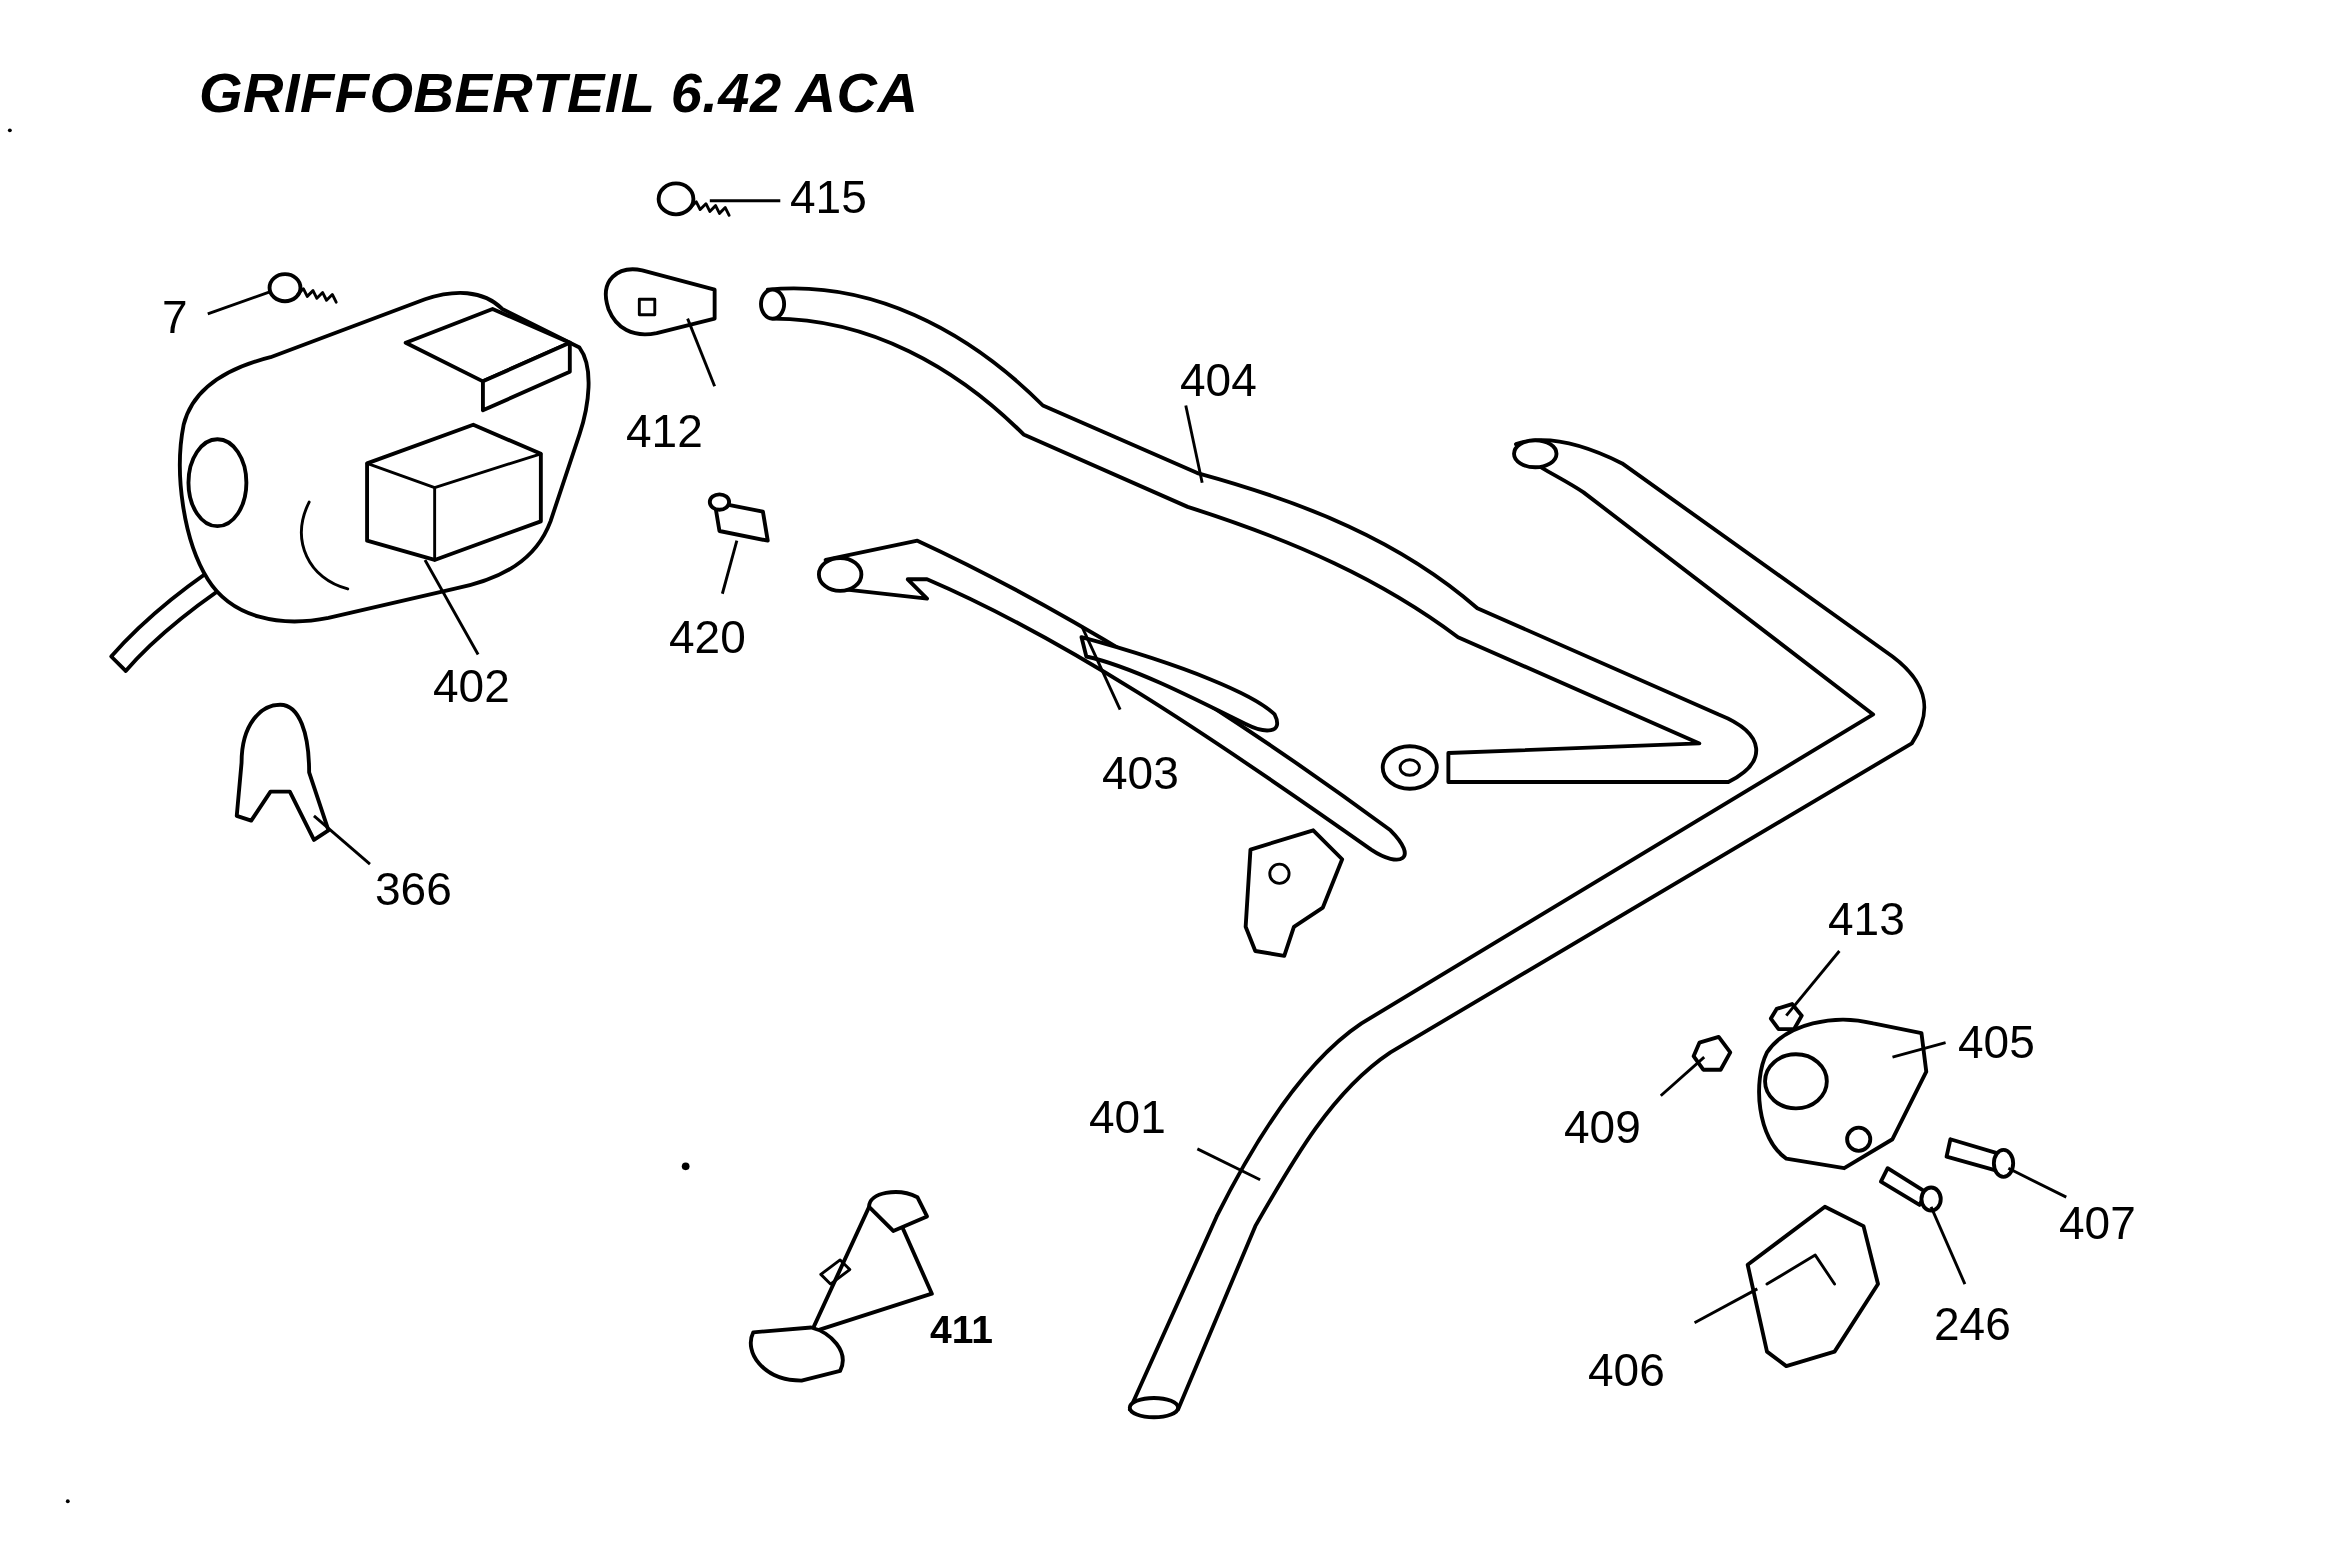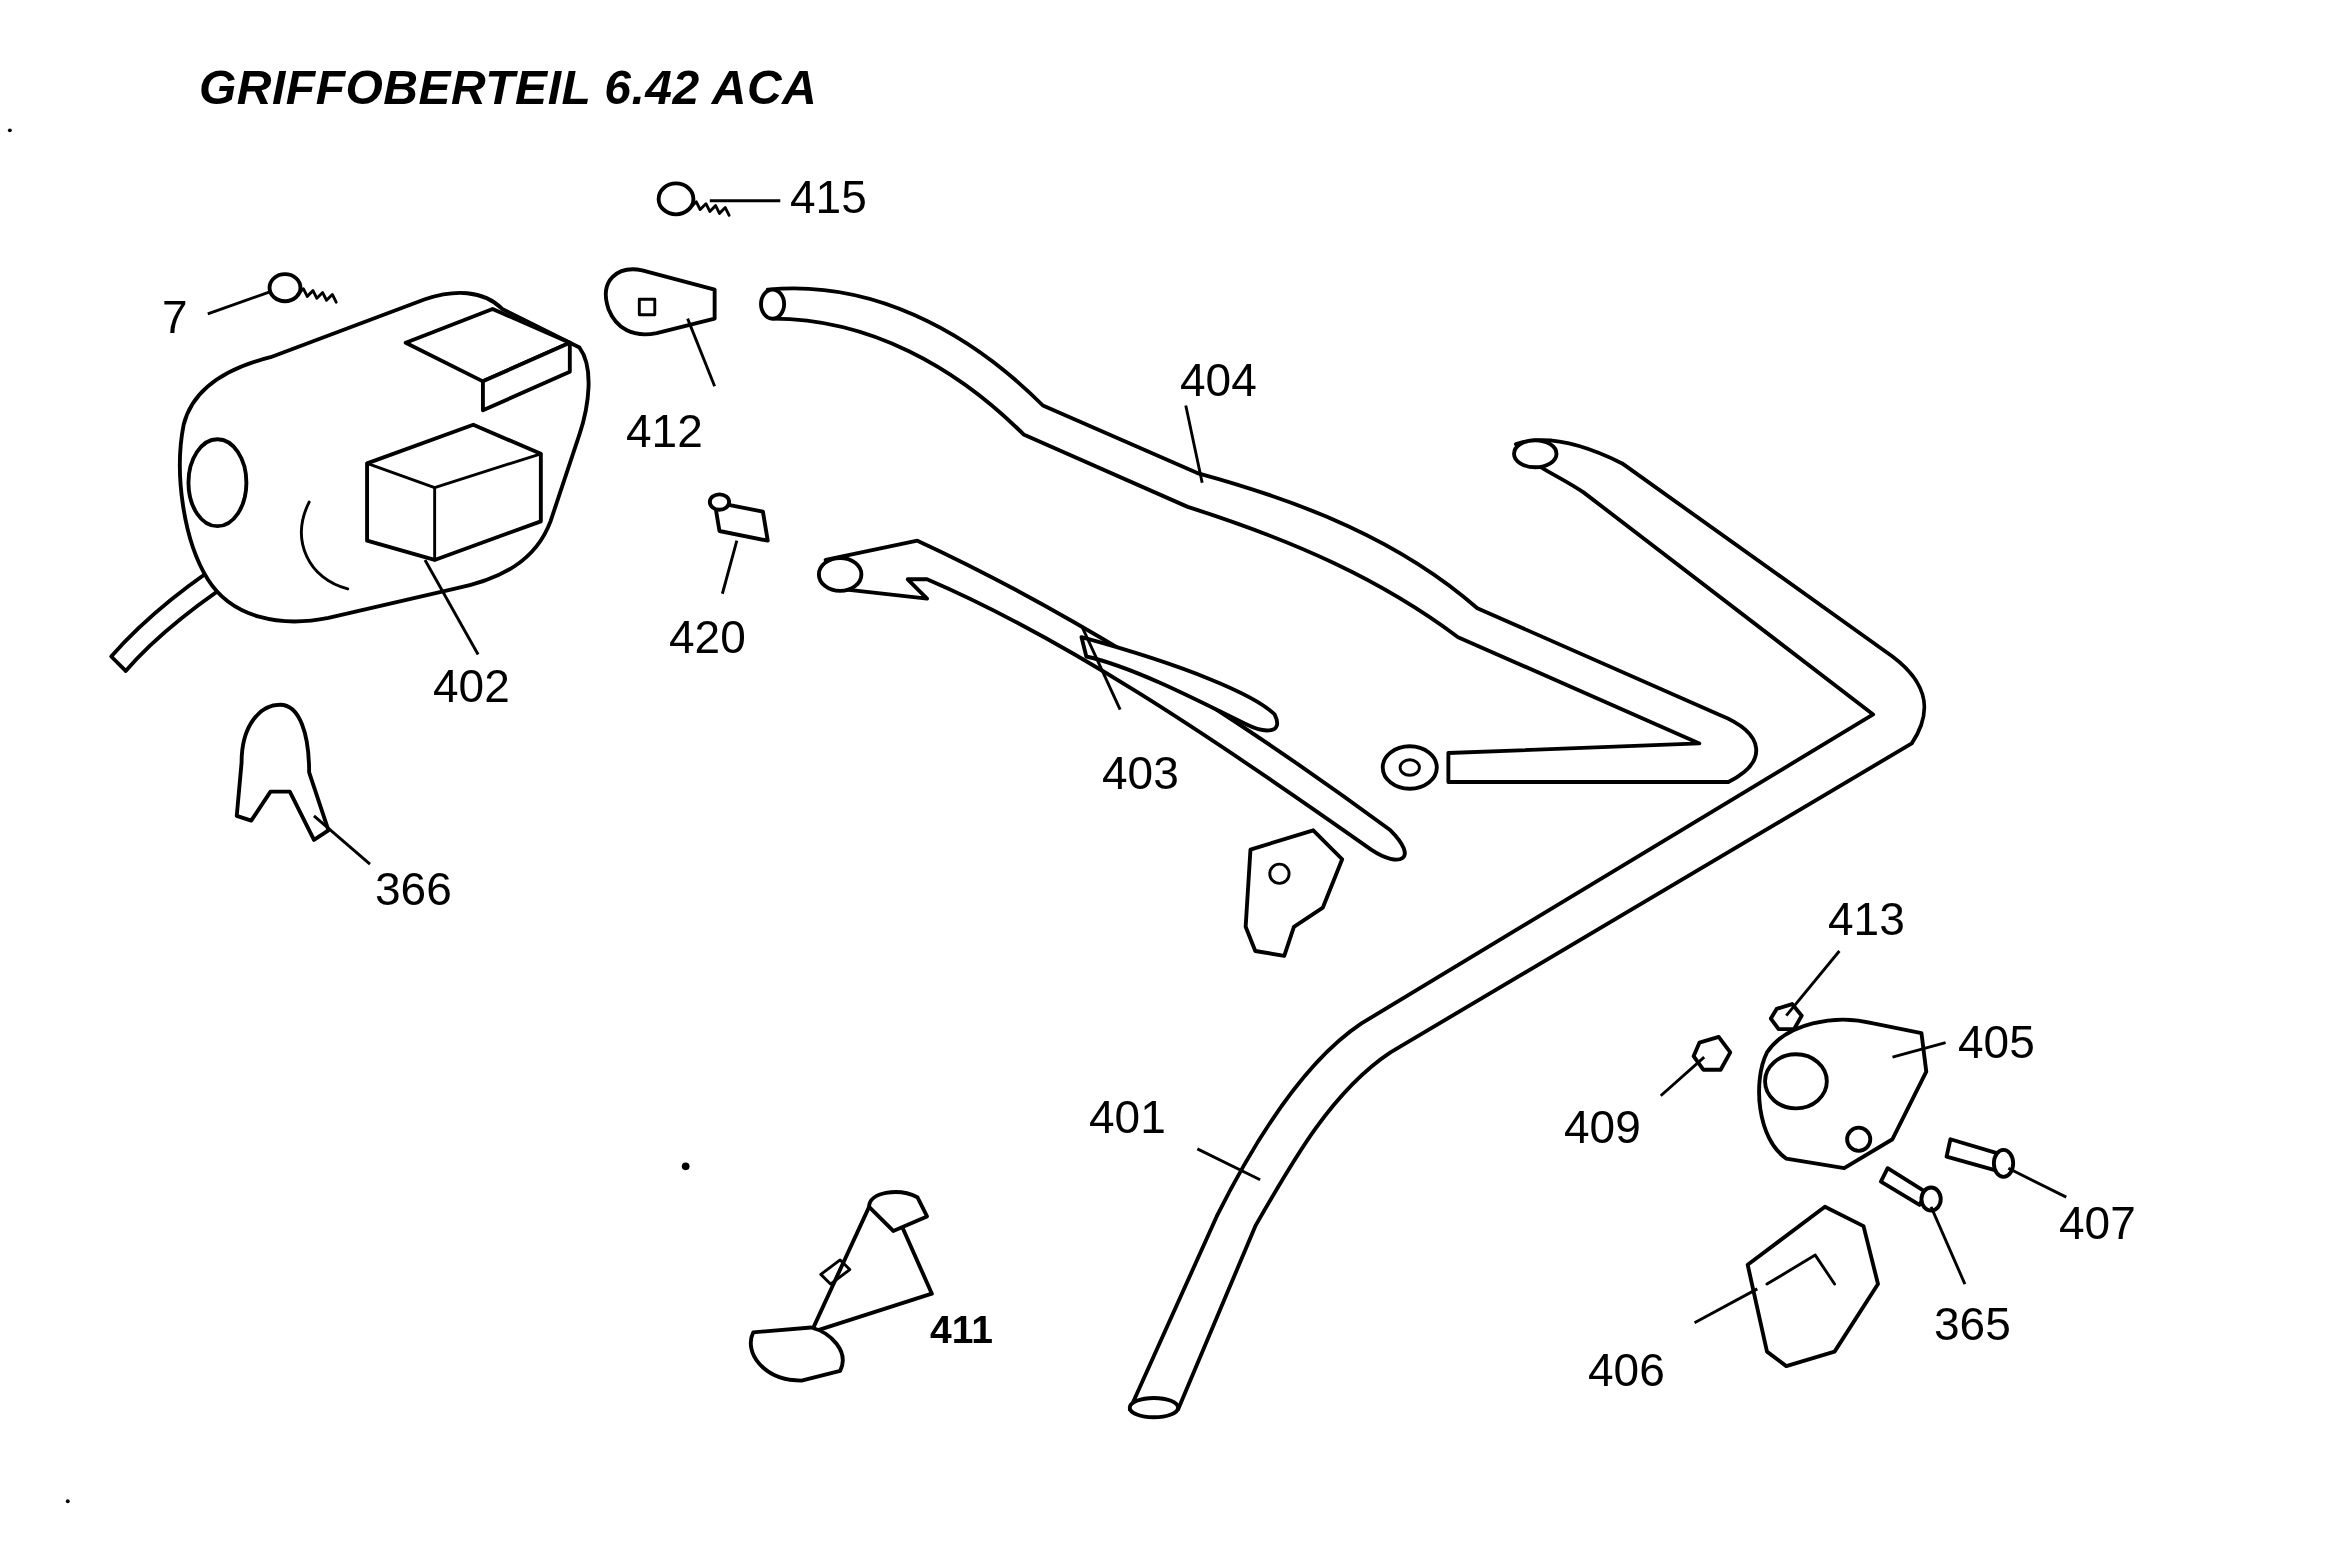--- a/index.html
+++ b/index.html
@@ -1,17 +1,17 @@
 <!DOCTYPE html>
 <html><head>
   <meta charset="utf-8">
   <style>
     html, body { margin:0; padding:0; background:#ffffff; }
     body { width:2331px; height:1565px; position:relative; overflow:hidden; font-family:"Liberation Sans", sans-serif; }
-    #title { position:absolute; left:199px; top:60px; font-size:48px; font-weight:bold; font-style:italic; color:#000; letter-spacing:0.5px;text-align:center; }
+    #title { position:absolute; left:199px; top:60px; font-size:56px; font-weight:bold; font-style:italic; color:#000; letter-spacing:0.5px;text-align:center; }
     svg#drawing { position:absolute; left:0; top:0; }
     .lbl { position:absolute; font-size:46px; color:#000; line-height:1; }
     .lbl.small { font-size:39px; font-weight:bold; }
     .part { fill:#fff; stroke:#000; stroke-width:4; stroke-linejoin:round; stroke-linecap:round; }
     .thin { fill:none; stroke:#000; stroke-width:3; stroke-linecap:round; stroke-linejoin:round; }
     .leader { fill:none; stroke:#000; stroke-width:3; }
     .speck { fill:#000; }
   </style>
 </head>
 <body>
@@ -141,16 +141,16 @@
 <div class="lbl" style="left:1180px;top:357px">404</div>
 <div class="lbl" style="left:669px;top:614px">420</div>
 <div class="lbl" style="left:433px;top:663px">402</div>
 <div class="lbl" style="left:1102px;top:750px">403</div>
 <div class="lbl" style="left:375px;top:866px">366</div>
 <div class="lbl" style="left:1828px;top:896px">413</div>
 <div class="lbl" style="left:1958px;top:1019px">405</div>
 <div class="lbl" style="left:1564px;top:1104px">409</div>
 <div class="lbl" style="left:1089px;top:1094px">401</div>
 <div class="lbl" style="left:2059px;top:1200px">407</div>
-<div class="lbl" style="left:1934px;top:1301px">365</div>
+<div class="lbl" style="left:1934px;top:1301px">246</div>
 <div class="lbl" style="left:1588px;top:1347px">406</div>
 <div class="lbl small" style="left:930px;top:1310px">411</div>
 
 
 </body></html>

